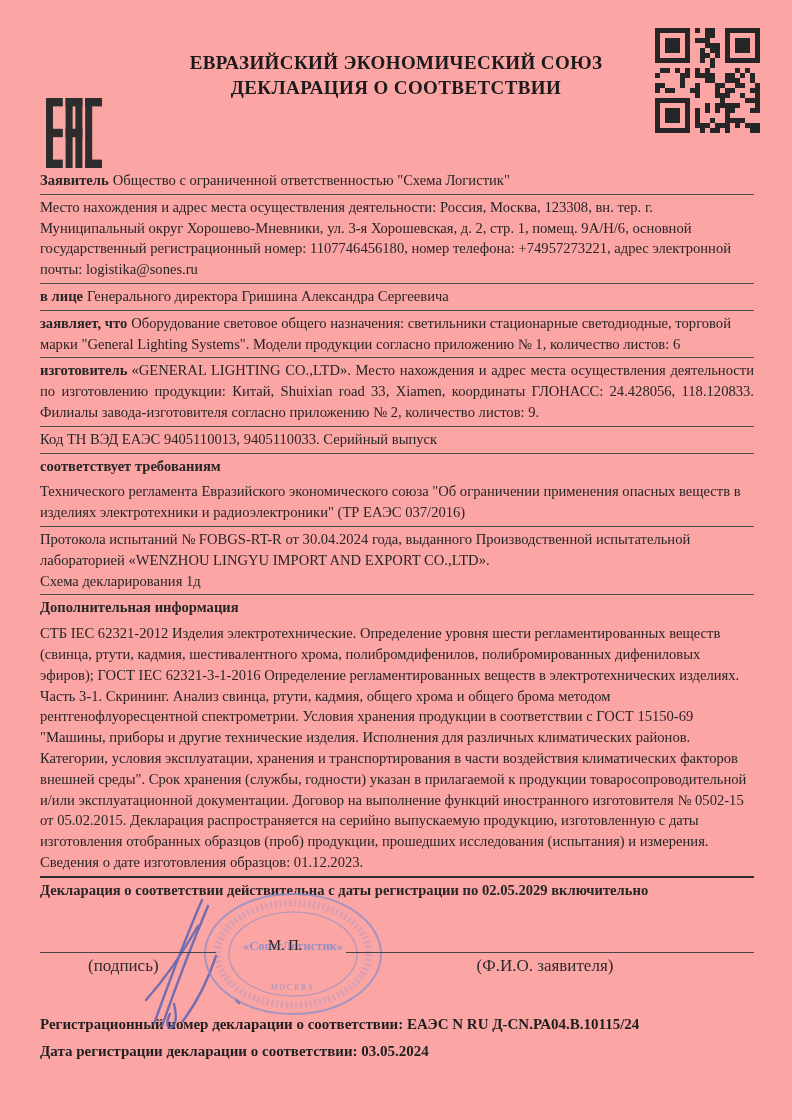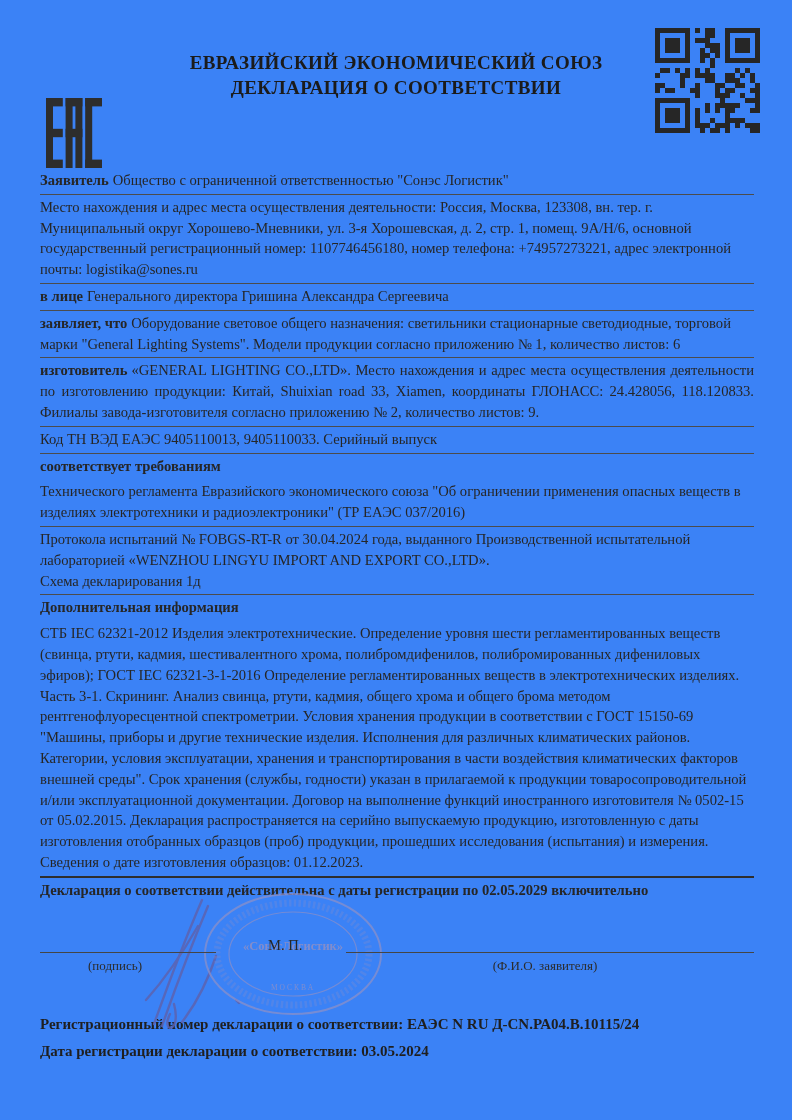--- a/index.html
+++ b/index.html
@@ -1,36 +1,36 @@
 <!DOCTYPE html>
 <html><head>
 <meta charset="utf-8">
 <style>
   html,body{margin:0;padding:0;background:#ffffff;}
-  .page{position:relative;width:792px;height:1120px;background:#3b82f6;overflow:hidden;
+  .page{position:relative;width:792px;height:1120px;background:#fca5a5;overflow:hidden;
         font-family:"Liberation Serif","DejaVu Serif",serif;color:#222;}
   .header{position:relative;height:150px;}
   .titles{position:absolute;top:50px;left:0;right:0;text-align:center;
           font-weight:bold;font-size:19px;line-height:25px;letter-spacing:.4px;color:#1b1b1b;}
   .eac{position:absolute;left:45px;top:98px;}
   .qr{position:absolute;right:32px;top:28px;}
   .doc{margin:18px 38px 0 40px;font-size:14.6px;line-height:20.8px;color:#262626;}
   .row{padding:2px 0 3px;border-bottom:1px solid #4c4c4c;}
   .row.nb{border-bottom:none;}
   .row.thick{border-bottom:2px solid #2e2e2e;}
   .row .lbl{font-weight:bold;margin-right:4px;}
   .just{text-align:justify;}
   .bold-row{font-weight:bold;}
   .sig{position:relative;height:104px;margin-top:2px;}
   .sig .sline{position:absolute;top:46px;height:0;border-top:1.5px solid #454545;}
   .line-left{left:0;width:176px;}
   .line-right{left:306px;right:0;}
   .mp{position:absolute;left:228px;top:29px;font-size:14.6px;color:#262626;}
   .name{position:absolute;left:306px;right:0;top:23px;text-align:center;font-size:14.6px;}
-  .cap{position:absolute;font-size:13px;color:#2c2c2c;}
+  .cap{position:absolute;font-size:17px;color:#2c2c2c;}
   .cap-sign{left:48px;top:50px;}
   .cap-name{left:296px;right:0;top:50px;text-align:center;font-family:Liberation Serif, serif;}
   .stamp{position:absolute;left:160px;top:-16px;pointer-events:none;}
   .signature{position:absolute;left:84px;top:-24px;pointer-events:none;}
   .foot{font-weight:bold;font-size:15px;color:#1f1f1f;}
   .foot.first{margin-top:4px;}
   .foot.second{margin-top:7px;}
 </style>
 </head>
 <body>
@@ -269,21 +269,21 @@
         <rect x="60" y="100" width="5" height="5"></rect>
         <rect x="70" y="100" width="5" height="5"></rect>
         <rect x="95" y="100" width="5" height="5"></rect>
         <rect x="100" y="100" width="5" height="5"></rect>
       </svg>
   </div>
 
   <div class="doc">
 
     <div class="row">
-      <span class="lbl">Заявитель</span><span>Общество с ограниченной ответственностью "Сонэс Логистик"</span>
+      <span class="lbl">Заявитель</span><span>Общество с ограниченной ответственностью "Схема Логистик"</span>
     </div>
 
     <div class="row">
       <span>Место нахождения и адрес места осуществления деятельности: Россия, Москва, 123308, вн. тер. г. Муниципальный округ Хорошево-Мневники, ул. 3-я Хорошевская, д. 2, стр. 1, помещ. 9А/Н/6, основной государственный регистрационный номер: 1107746456180, номер телефона: +74957273221, адрес электронной почты: logistika@sones.ru</span>
     </div>
 
     <div class="row">
       <span class="lbl">в лице</span><span>Генерального директора Гришина Александра Сергеевича</span>
     </div>
 

